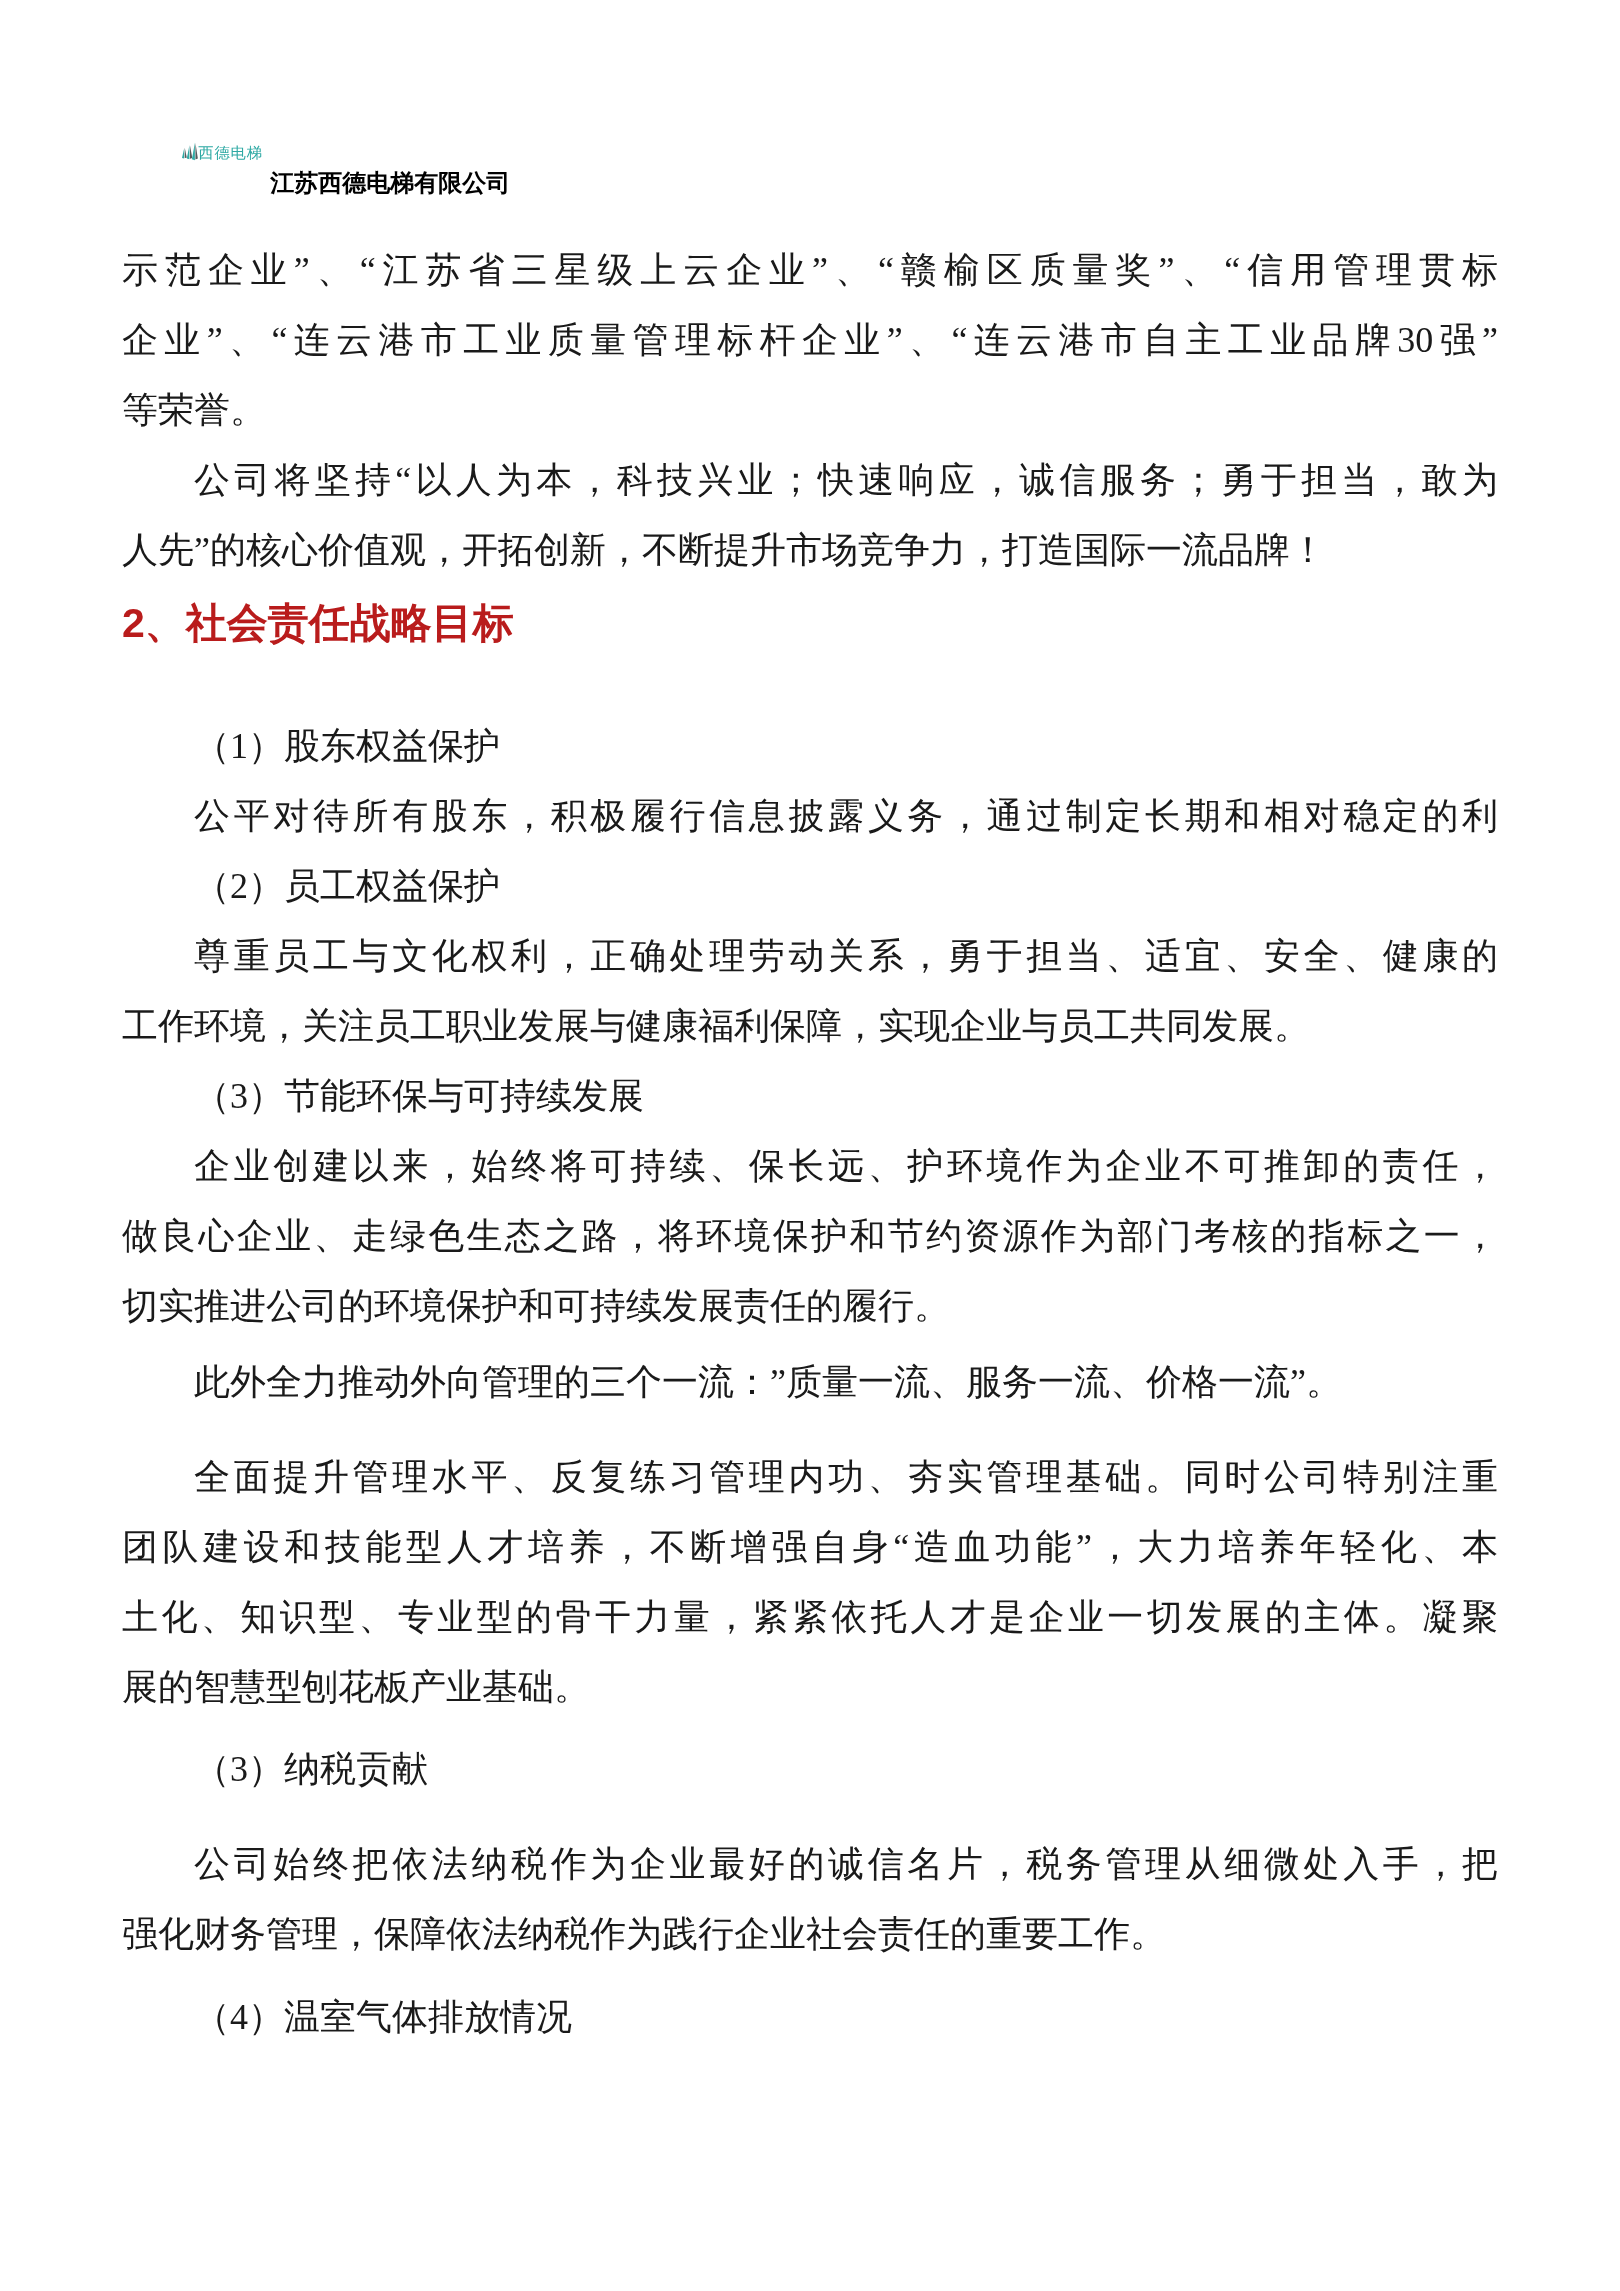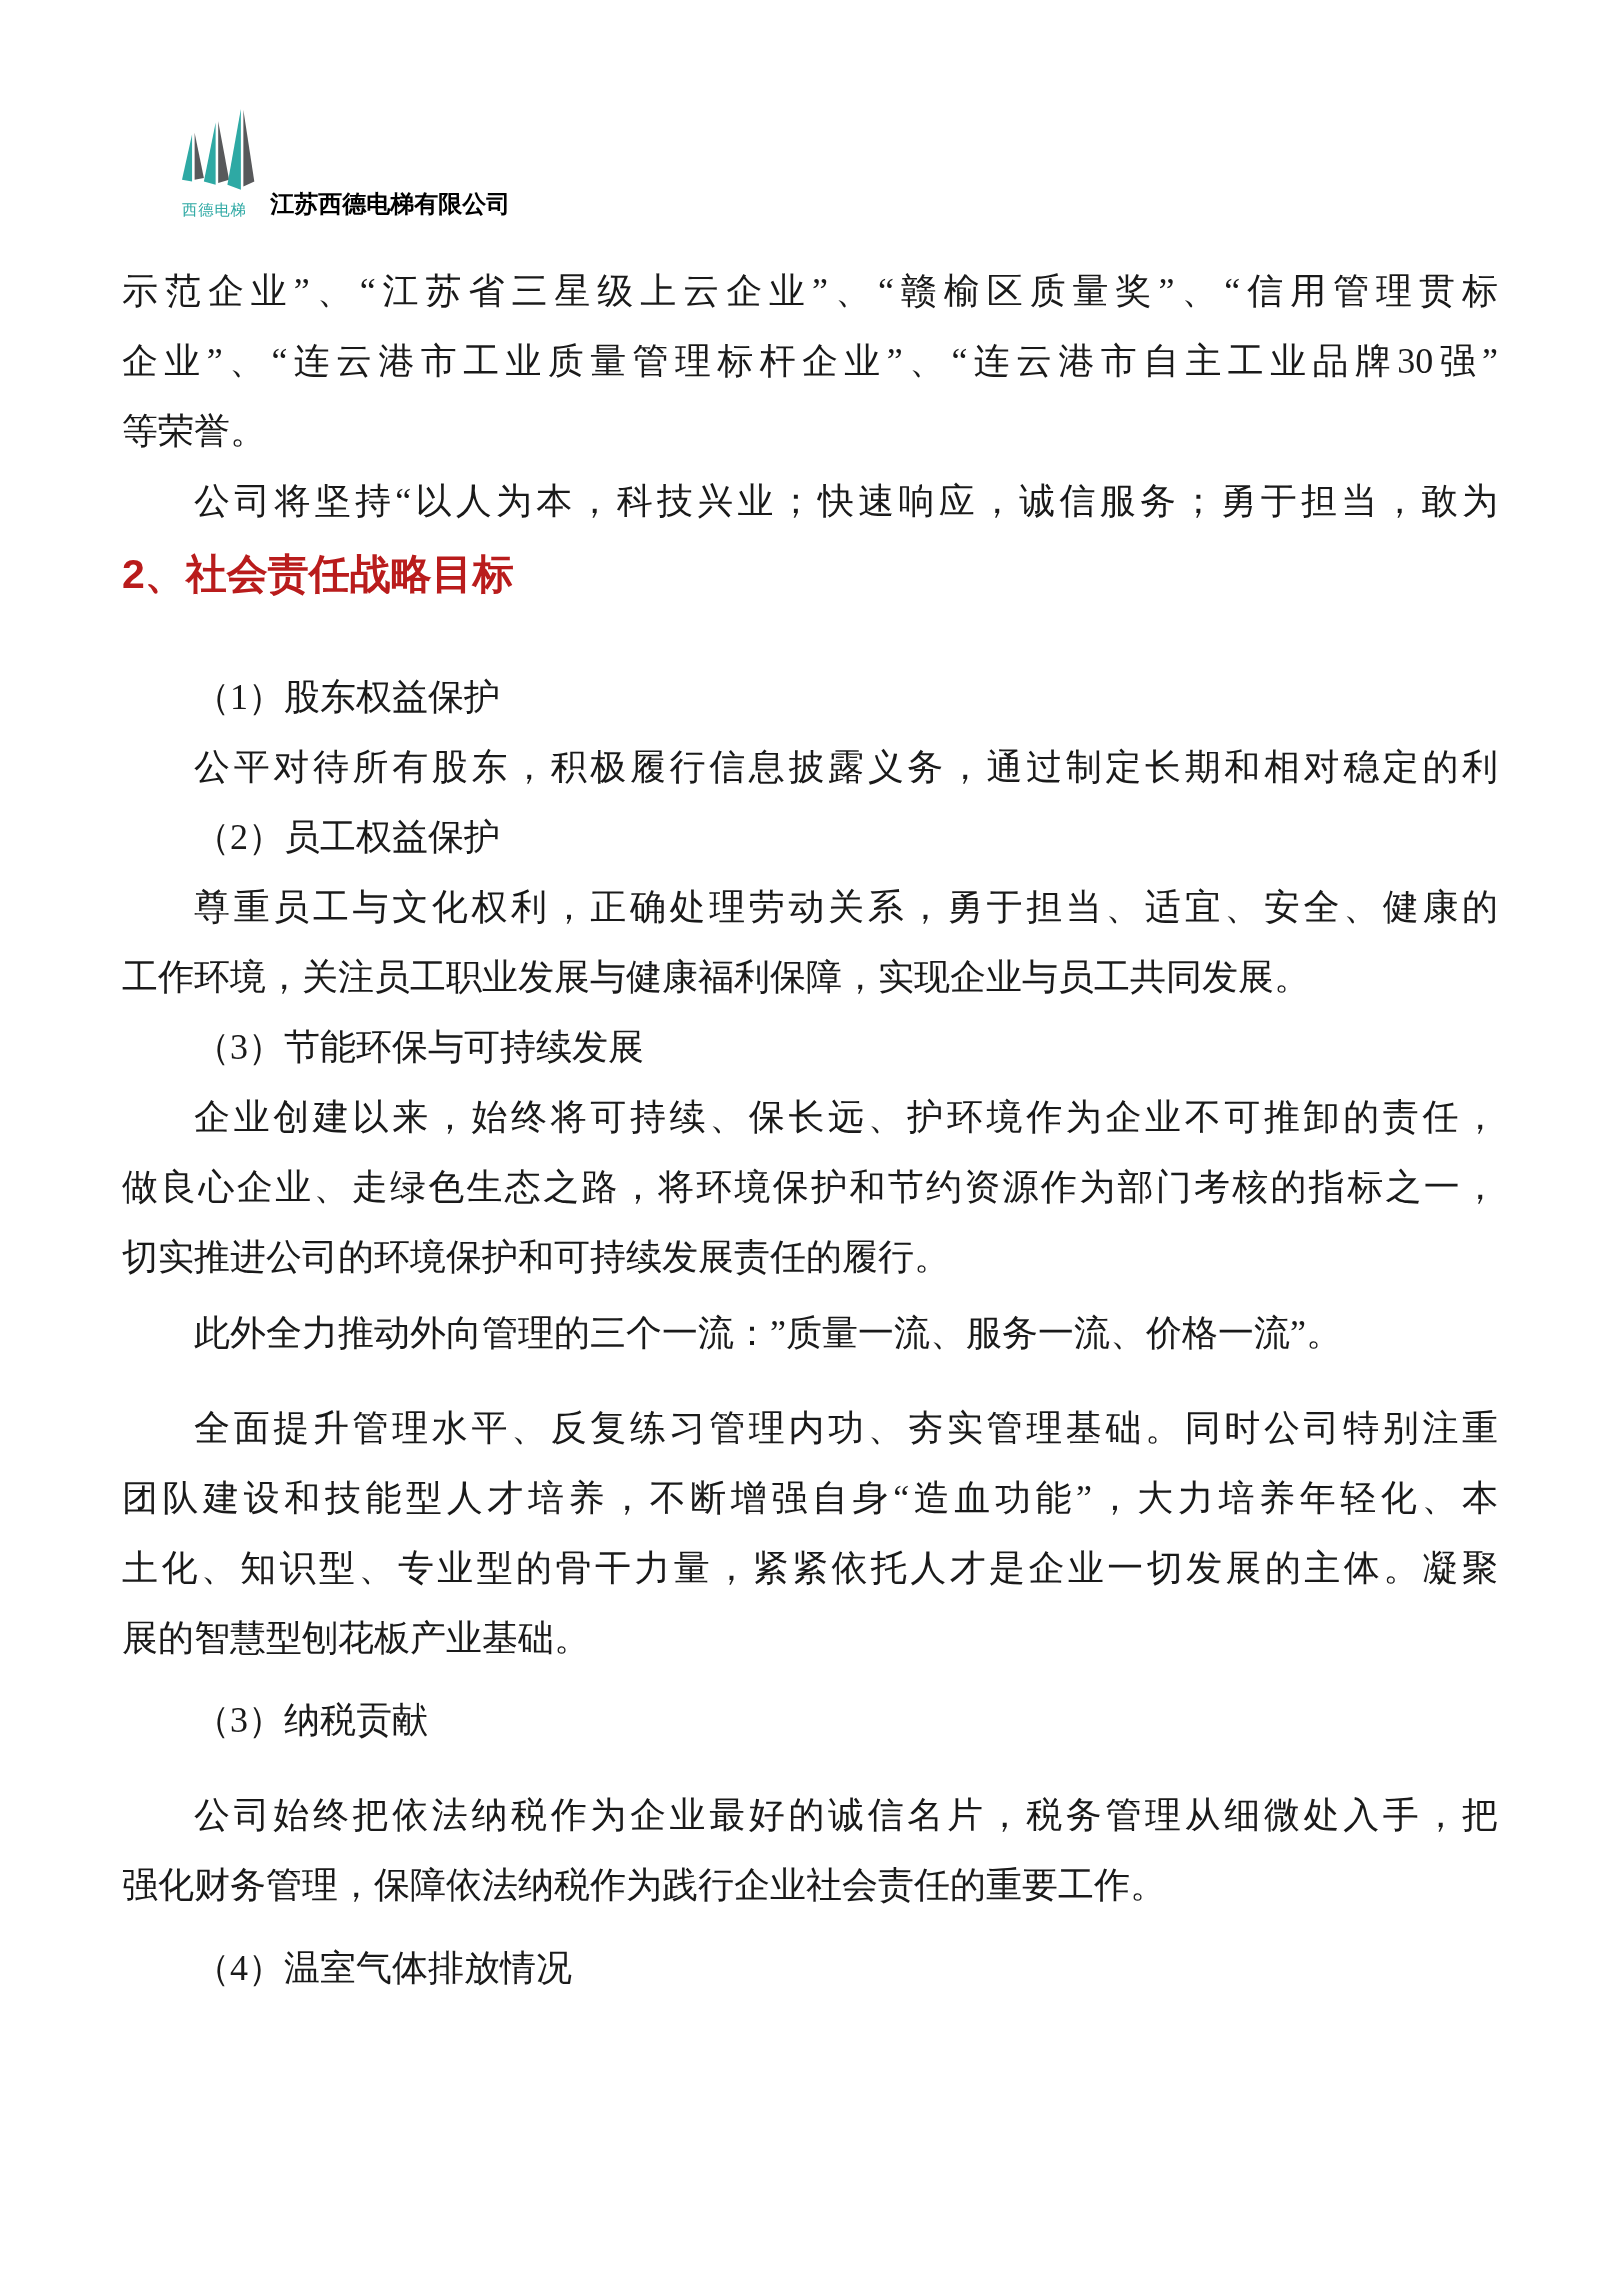--- a/index.html
+++ b/index.html
@@ -13,21 +13,22 @@
     overflow:hidden;
   }
   
   .header{
     display:flex;
     align-items:flex-end;
     padding:106px 122px 0 182px;
   }
   .logo-block{
     display:flex;
-    flex-direction:column;
+    flex-direction:row;
+    align-items:center;
     width:81px;
   }
   .logo-block svg{display:block;}
   .brand-text{
     font-family:"Liberation Sans","DejaVu Sans",sans-serif;
     font-size:15.3px;
     letter-spacing:0.9px;
     line-height:1.2;
     margin-top:2.7px;
     white-space:nowrap;
@@ -95,20 +96,21 @@
   </div>
 
   <div class="main">
       <div class="para">
         <div class="line fill">示范企业”、“江苏省三星级上云企业”、“赣榆区质量奖”、“信用管理贯标</div>
         <div class="line fill">企业”、“连云港市工业质量管理标杆企业”、“连云港市自主工业品牌30强”</div>
         <div class="line">等荣誉。</div>
       </div>
       <div class="para">
         <div class="line fill indent">公司将坚持“以人为本，科技兴业；快速响应，诚信服务；勇于担当，敢为</div>
+        <div class="line">人先”的核心价值观，开拓创新，不断提升市场竞争力，打造国际一流品牌！</div>
       </div>
       <div class="heading">2、社会责任战略目标</div>
       <div class="para">
         <div class="line indent">（1）股东权益保护</div>
       </div>
       <div class="para">
         <div class="line fill indent">公平对待所有股东，积极履行信息披露义务，通过制定长期和相对稳定的利</div>
       </div>
       <div class="para">
         <div class="line indent">（2）员工权益保护</div>

